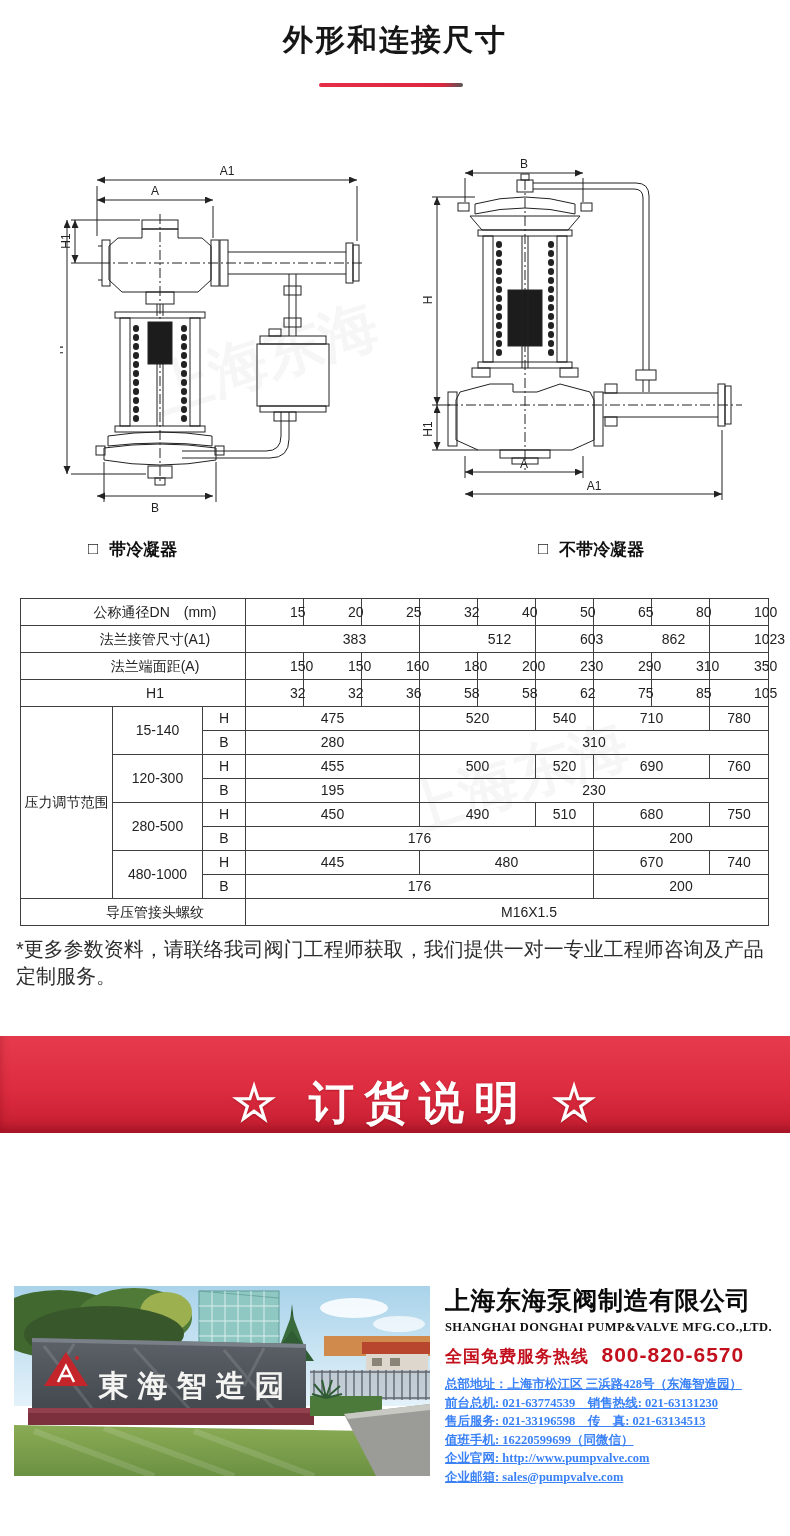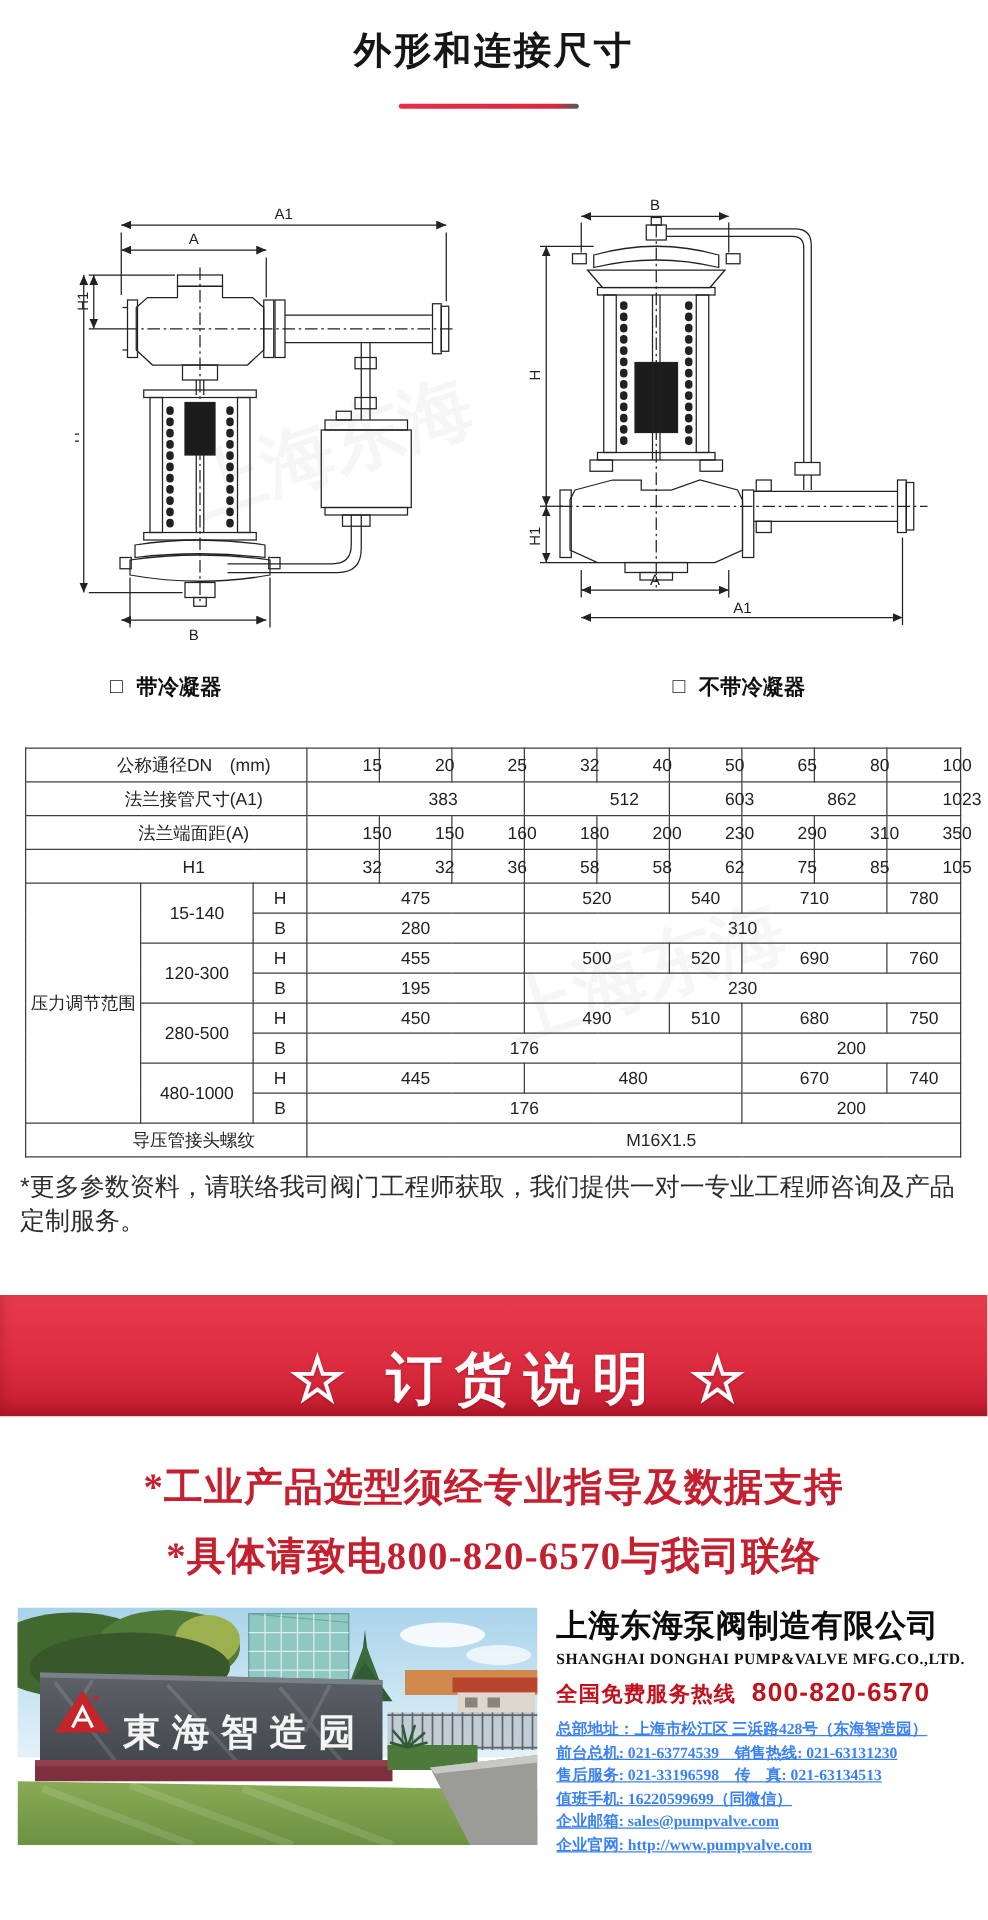--- a/index.html
+++ b/index.html
@@ -310,24 +310,20 @@
       </tr>
     </tbody>
   </table>
 
   <div class="note">*更多参数资料，请联络我司阀门工程师获取，我们提供一对一专业工程师咨询及产品定制服务。</div>
 
   <div class="banner">
     <div class="banner-text">☆ 订货说明 ☆</div>
   </div>
 
-  <div class="notice">
-    <div>*工业产品选型须经专业指导及数据支持</div>
-    <div>*具体请致电800-820-6570与我司联络</div>
-  </div>
 
   <svg class="footer-photo" viewBox="0 0 416 190">
     <defs>
       <linearGradient id="sky" x1="0" y1="0" x2="0" y2="1">
         <stop offset="0" stop-color="#a9d3ea"></stop>
           <stop offset="1" stop-color="#e4f2fa"></stop>
       </linearGradient>
       <linearGradient id="stone" x1="0" y1="0" x2="0" y2="1">
         <stop offset="0" stop-color="#5c6268"></stop>
           <stop offset="1" stop-color="#3d4349"></stop>
@@ -416,18 +412,18 @@
     <div class="company-en">SHANGHAI DONGHAI PUMP&amp;VALVE MFG.CO.,LTD.</div>
     <div class="hotline">
       <span class="label">全国免费服务热线</span>
       <span class="number">800-820-6570</span>
     </div>
     <div class="contacts">
       <div class="contact-line">总部地址：上海市松江区 三浜路428号（东海智造园）</div>
       <div class="contact-line">前台总机: 021-63774539　销售热线: 021-63131230</div>
       <div class="contact-line">售后服务: 021-33196598　传　真: 021-63134513</div>
       <div class="contact-line">值班手机: 16220599699（同微信）</div>
+      <div class="contact-line">企业官网: http://www.pumpvalve.com</div>
       <div class="contact-line">企业邮箱: sales@pumpvalve.com</div>
-      <div class="contact-line">企业官网: http://www.pumpvalve.com</div>
     </div>
   </div>
 
 </div>
 
 </body></html>

